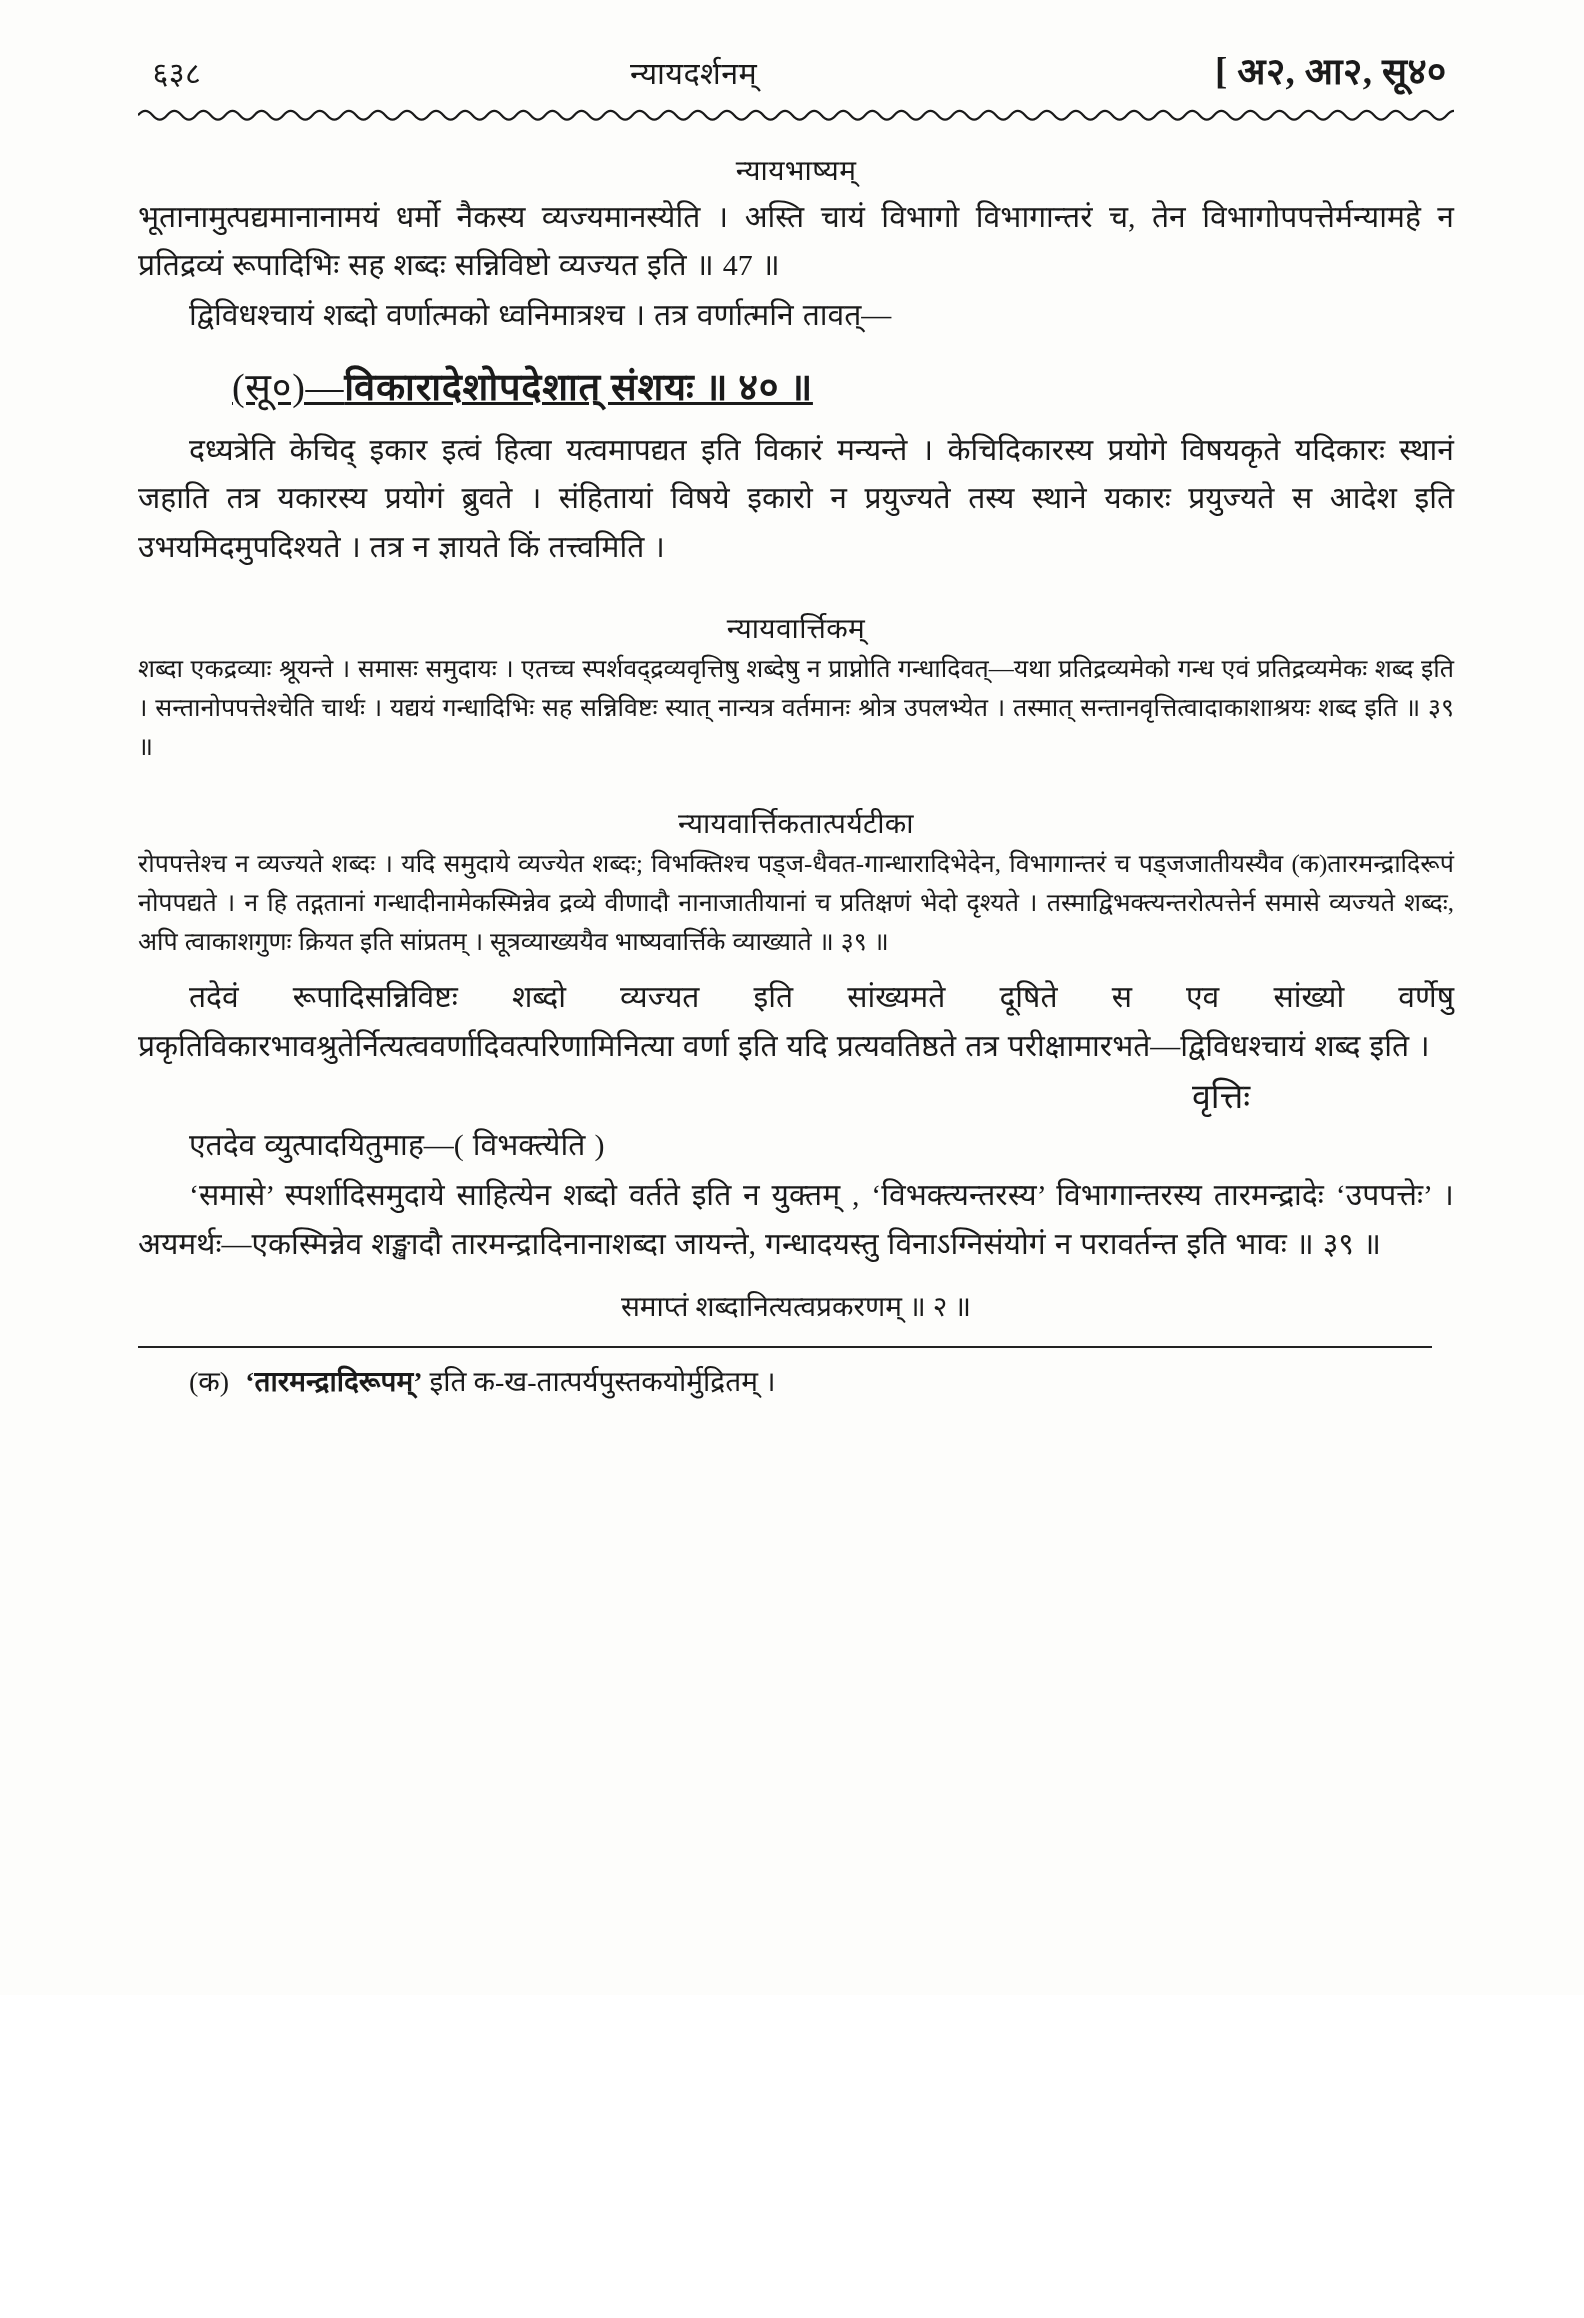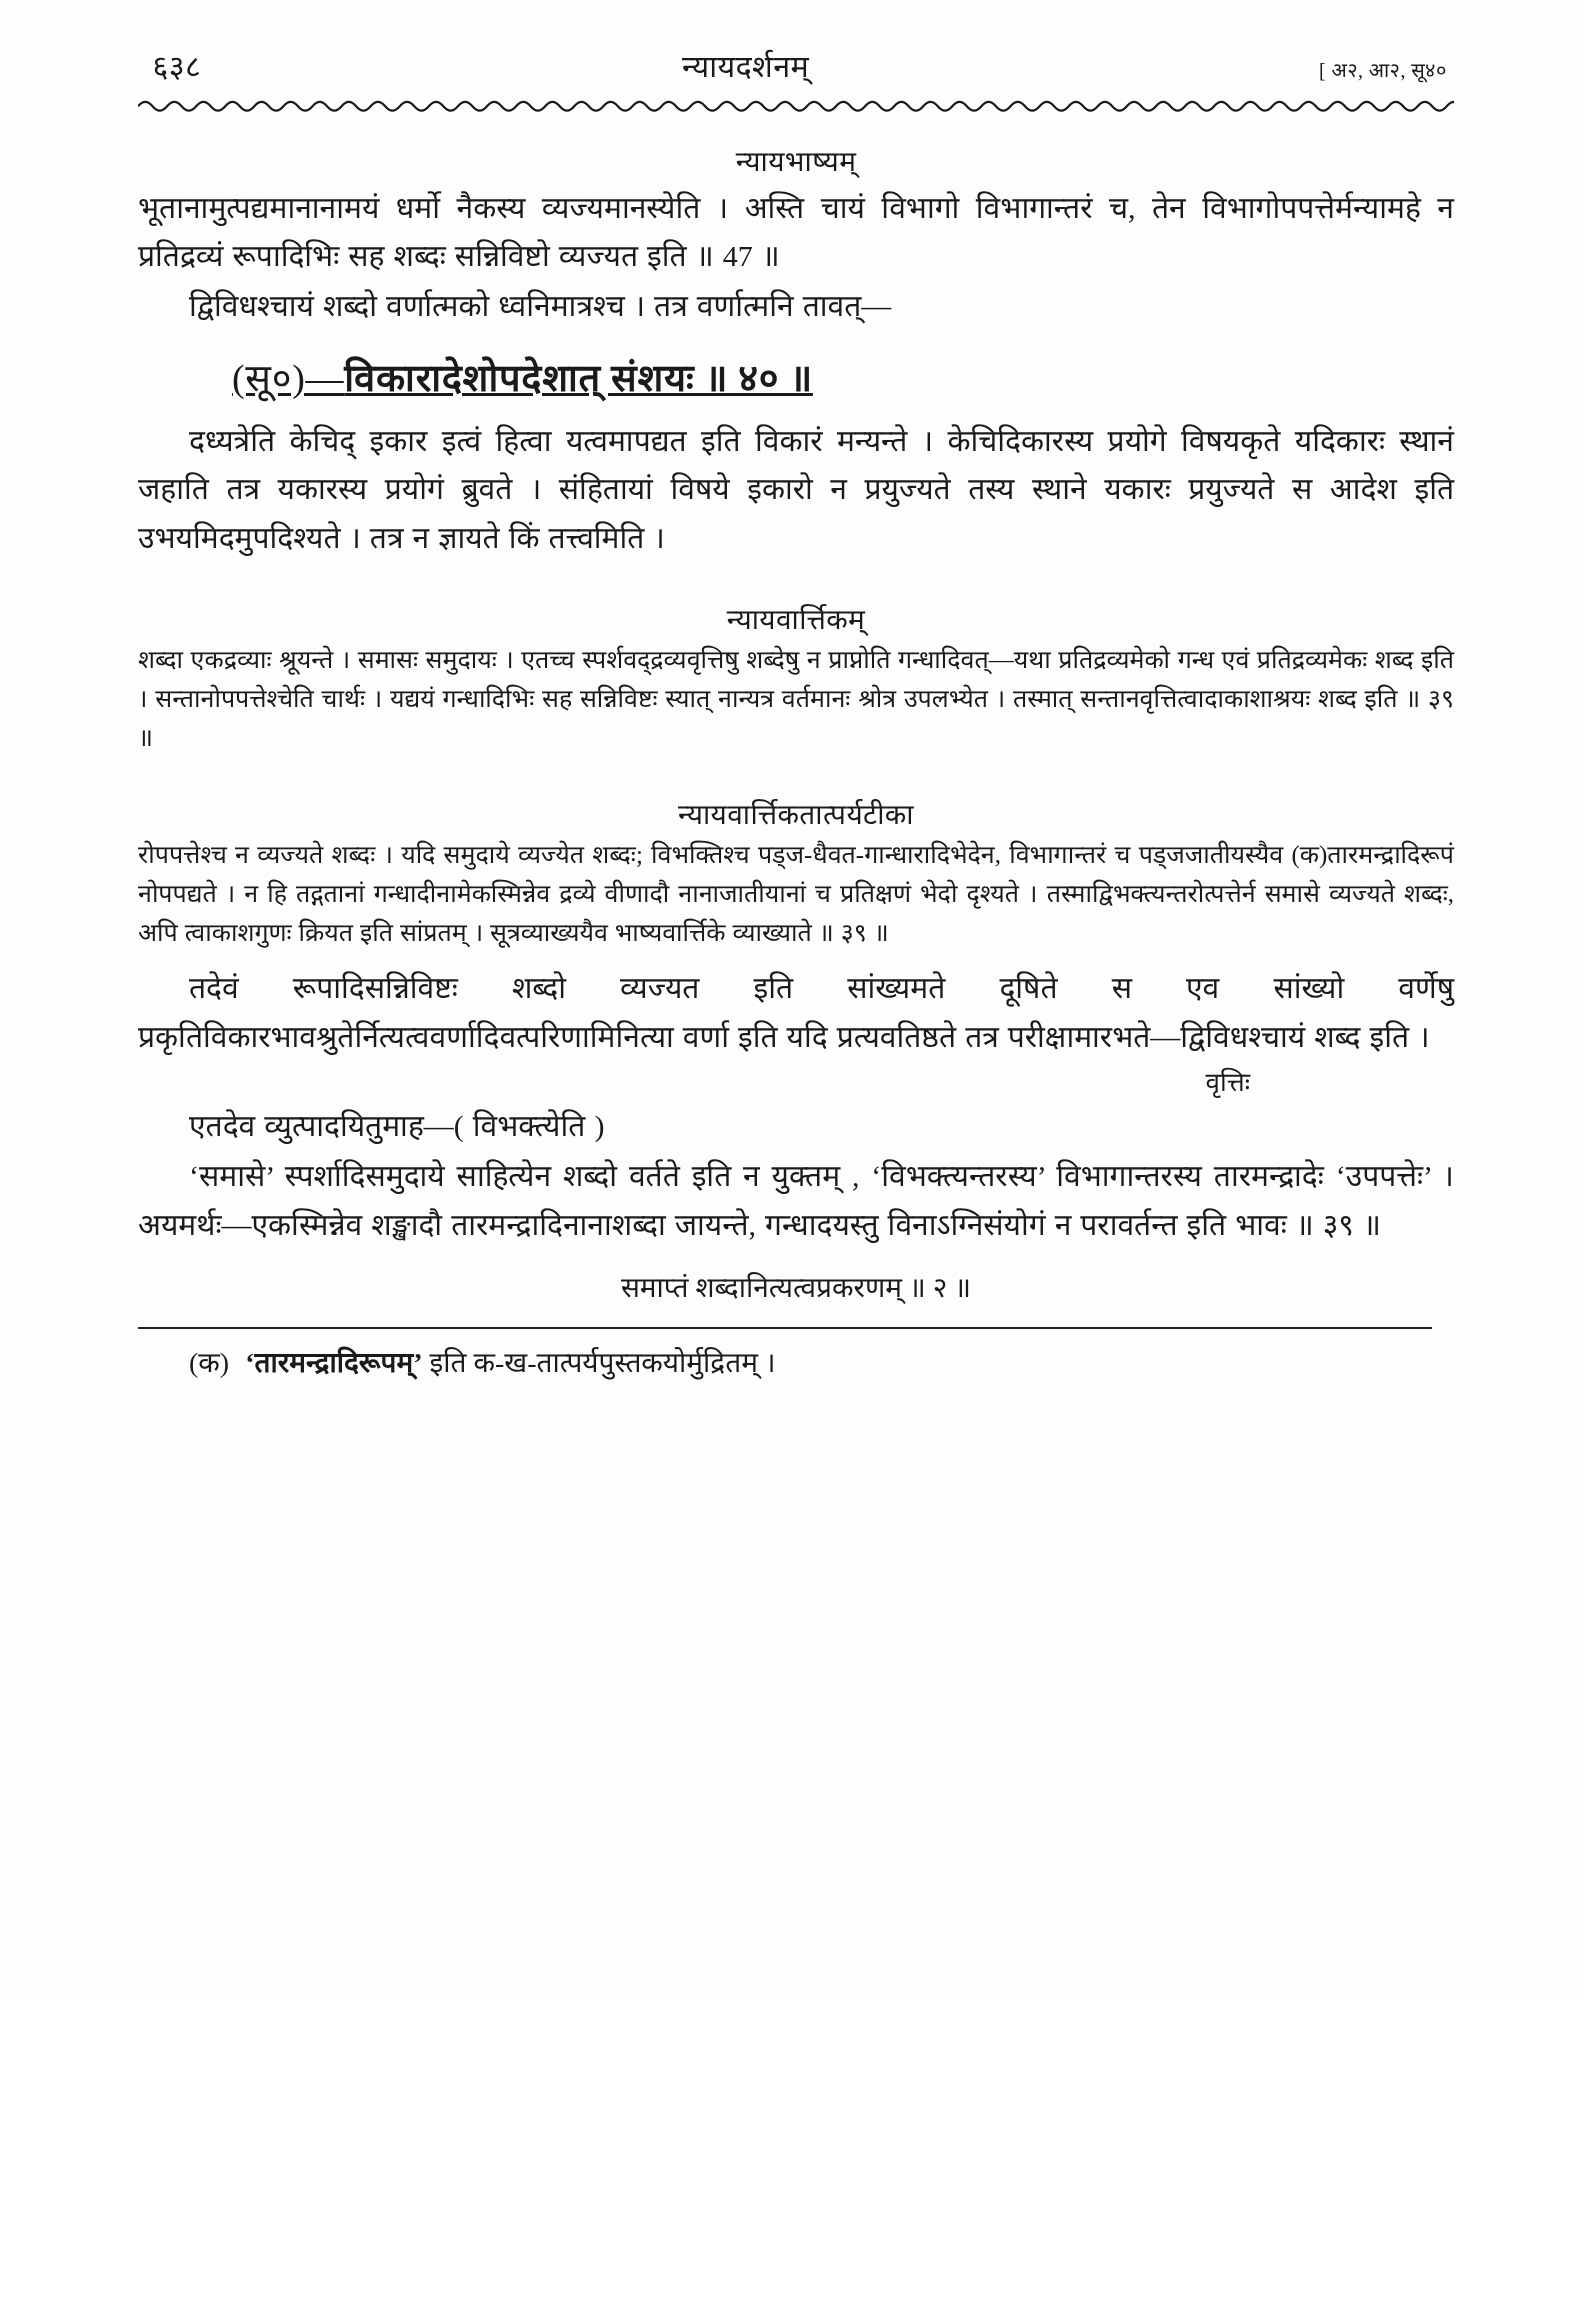--- a/index.html
+++ b/index.html
@@ -39,22 +39,23 @@
     padding: 0 7.3px 0 14.5px;
   }
   .header .folio {
     font-size: 30.5px;
   }
   .header .center-title {
     font-size: 30.5px;
     margin-left: -29px;
   }
   .header .right-ref {
-    font-size: 20px;
+    font-size: 37px;
     white-space: nowrap;
+    font-weight: bold;
   }
 
   .wavy-rule {
     margin-top: 10.2px;
     height: 19px;
     width: 100%;
     overflow: hidden;
   }
   .wavy-rule svg { display: block; }
 
@@ -89,21 +90,21 @@
     font-weight: bold;
     margin: 19px 0 14.5px 0;
     padding-left: 94px;
     letter-spacing: 0.7px;
     text-decoration: underline;
   }
   .sutra .lead { font-weight: normal; }
 
   .hang-right {
     text-align: right;
-    font-size: 26px;
+    font-size: 34px;
     margin: 0 0 2.9px 0;
     padding-right: 204px;
   }
 
   .colophon {
     text-align: center;
     font-size: 28px;
     margin: 18px 0 0 0;
   }
 

